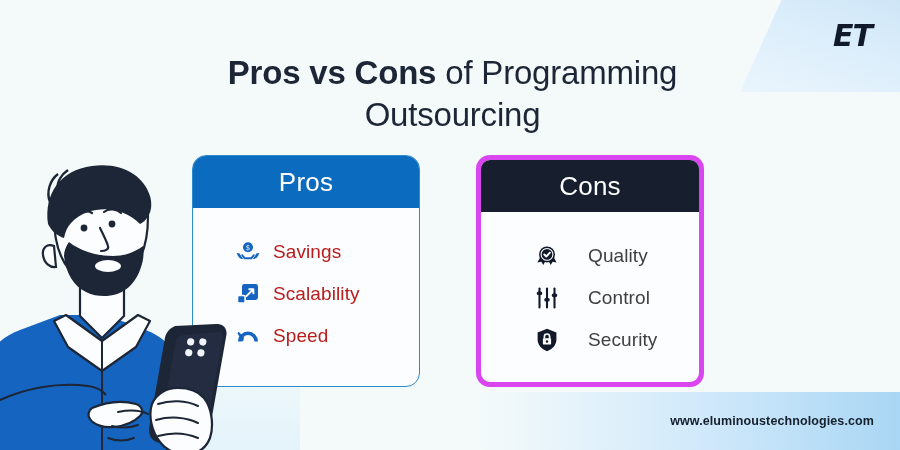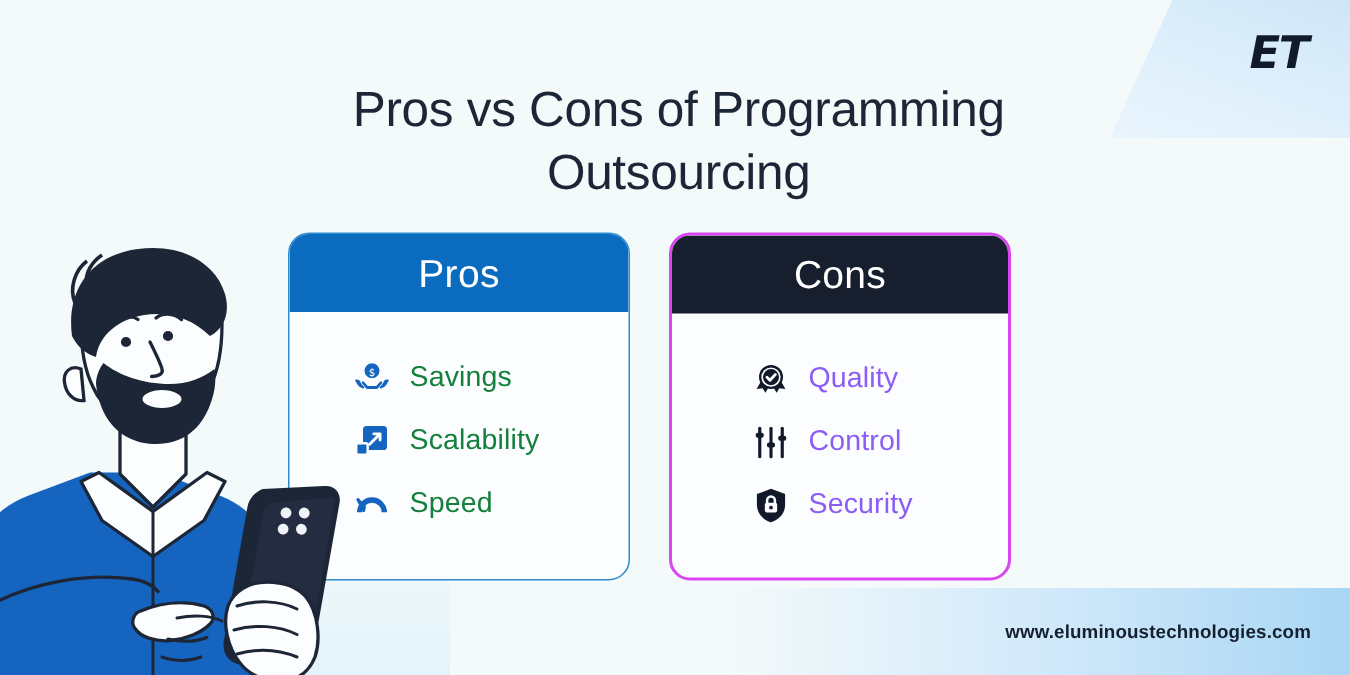--- a/index.html
+++ b/index.html
@@ -68,35 +68,35 @@
     top: 30px;
     left: 180px;
     width: 545px;
     text-align: center;
     font-size: 33px;
     line-height: 1.27;
     color: #1d2636;
     font-weight: 400;
     letter-spacing: -0.2px;
   }
-  .title .b { font-weight: 400; }
+  .title .b { font-weight: 700; }
 
   
   .card {
     position: absolute;
     top: 155px;
     width: 228px;
     height: 232px;
     border-radius: 14px;
     background: #fbfdfe;
     box-sizing: border-box;
     overflow: hidden;
   }
   .card.pros { left: 192px; border: 1px solid #2d8ccd; }
-  .card.cons { left: 446px; border: 2px solid #d946ef; }
+  .card.cons { left: 476px; border: 5px solid #d946ef; }
 
   .card-header {
     height: 52px;
     display: flex;
     align-items: center;
     justify-content: center;
     color: #ffffff;
     font-size: 26px;
     font-weight: 400;
     letter-spacing: .2px;
@@ -121,22 +121,22 @@
     flex: 0 0 26px;
     display: flex;
     align-items: center;
     justify-content: center;
     margin-right: 12px;
   }
   .item-label {
     font-size: 19px;
     letter-spacing: .1px;
   }
-  .card.pros .item-label { color: #15803d; }
-  .card.cons .item-label { color: #8b5cf6; }
+  .card.pros .item-label { color: #b91c1c; }
+  .card.cons .item-label { color: #404040; margin-left: 16px; }
 
   
   .site-url {
     position: absolute;
     right: 26px;
     bottom: 22px;
     font-size: 12.5px;
     font-weight: 700;
     color: #15202f;
     letter-spacing: .1px;

